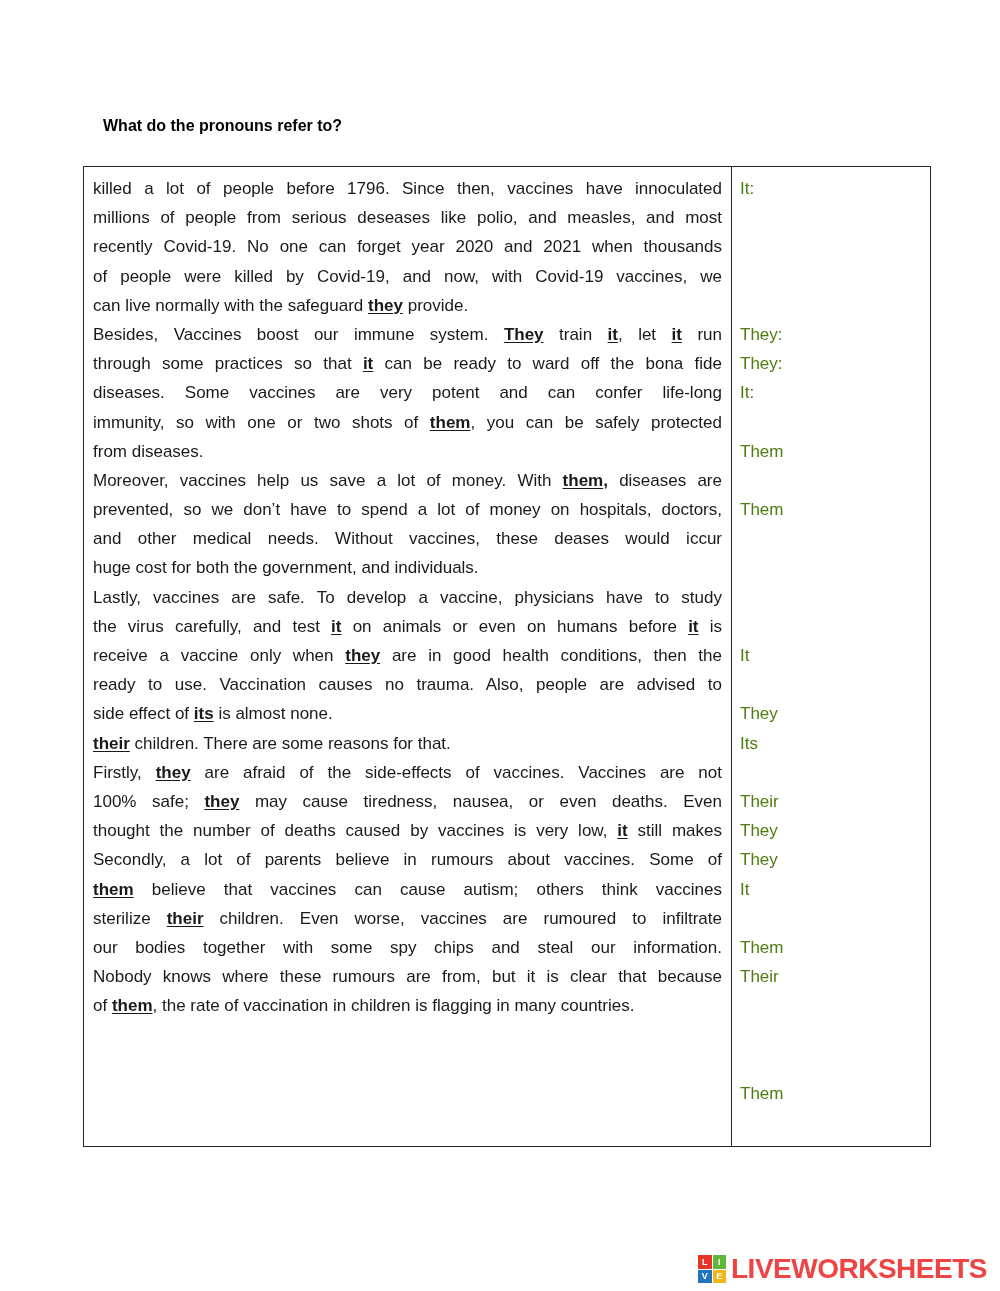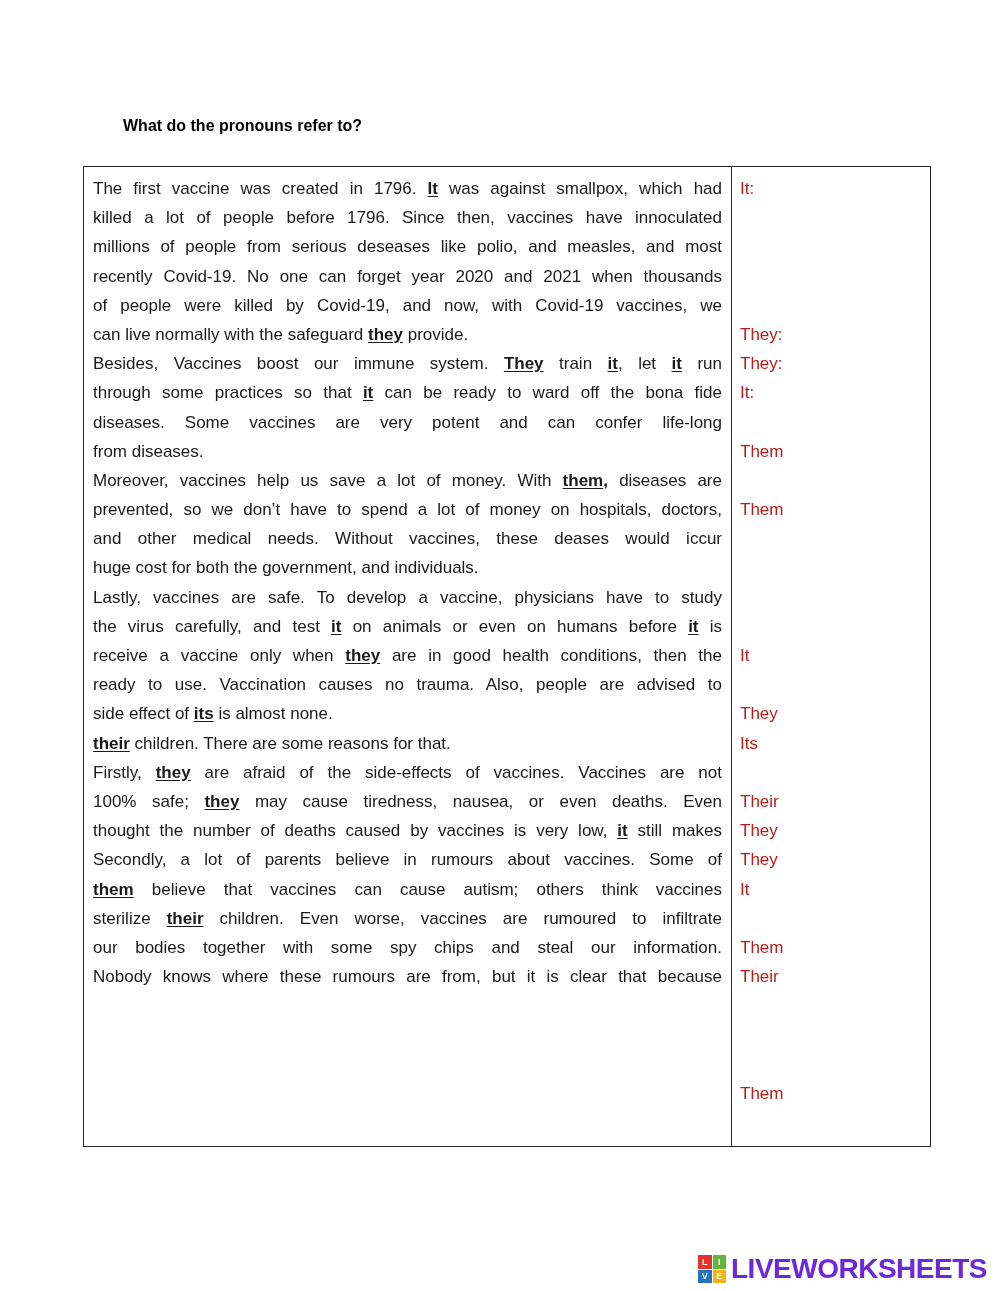--- a/index.html
+++ b/index.html
@@ -1,72 +1,73 @@
 <!DOCTYPE html>
 <html><head>
 <meta charset="utf-8">
 <style>
   * { margin:0; padding:0; box-sizing:border-box; }
   html,body { width:1000px; height:1291px; background:#ffffff; font-family:"Liberation Sans", sans-serif; color:#1a1a1a; overflow:hidden; }
   .page { position:relative; width:1000px; height:1291px; background:#ffffff; }
 
-  .heading { position:absolute; left:123px; top:117px; font-size:16px; font-weight:700; color:#000; }
+  .heading { position:absolute; left:103px; top:117px; font-size:16px; font-weight:700; color:#000; }
 
   .ws-table { position:absolute; left:83px; top:166px; width:848px; min-height:981px; border:1.5px solid #262626; display:flex; background:#fff; }
   .col-text { width:648px; border-right:1.5px solid #262626; padding:7px 9px 6px 9px; }
   .col-ans  { flex:1; padding:7px 4px 6px 8px; }
 
   .ws-line { height:29.2px; line-height:29.2px; font-size:17px; overflow:hidden; white-space:normal; }
   .ws-line.just { text-align:justify; text-align-last:justify; }
   .pronoun { font-weight:700; text-decoration:underline; text-underline-offset:2px; }
 
-  .ws-answer { height:29.2px; line-height:29.2px; font-size:17px; color:#b91c1c; }
+  .ws-answer { height:29.2px; line-height:29.2px; font-size:17px; color:#4d7c0f; }
 
   .footer { position:absolute; left:698px; top:1253px; display:flex; align-items:center; gap:5px; }
   .logo { width:28px; height:28px; display:grid; grid-template-columns:1fr 1fr; grid-template-rows:1fr 1fr; gap:1px; }
   .logo-cell { color:#fff; font-size:9px; font-weight:700; display:flex; align-items:center; justify-content:center; font-family:"Liberation Sans", sans-serif; }
   .brand { font-size:28px; font-weight:700; color:#4d4d4f; letter-spacing:-0.5px; }
 </style>
 </head>
 <body>
 
 <div class="page">
 
   <div class="heading">What do the pronouns refer to?</div>
 
   <div class="ws-table">
     <div class="col-text">
-        <div class="ws-line just"><span>The first vaccine was created in 1796. </span><span class="pronoun">It</span><span> was against smallpox, which had</span></div>
         <div class="ws-line just"><span>killed a lot of people before 1796. Since then, vaccines have innoculated</span></div>
         <div class="ws-line just"><span>millions of people from serious deseases like polio, and measles, and most</span></div>
         <div class="ws-line just"><span>recently Covid-19. No one can forget year 2020 and 2021 when thousands</span></div>
         <div class="ws-line just"><span>of people were killed by Covid-19, and now, with Covid-19 vaccines, we</span></div>
         <div class="ws-line"><span>can live normally with the safeguard </span><span class="pronoun">they</span><span> provide.</span></div>
         <div class="ws-line just"><span>Besides, Vaccines boost our immune system. </span><span class="pronoun">They</span><span> train </span><span class="pronoun">it</span><span>, let </span><span class="pronoun">it</span><span> run</span></div>
         <div class="ws-line just"><span>through some practices so that </span><span class="pronoun">it</span><span> can be ready to ward off the bona fide</span></div>
         <div class="ws-line just"><span>diseases. Some vaccines are very potent and can confer life-long</span></div>
+        <div class="ws-line just"><span>immunity, so with one or two shots of </span><span class="pronoun">them</span><span>, you can be safely protected</span></div>
         <div class="ws-line"><span>from diseases.</span></div>
         <div class="ws-line just"><span>Moreover, vaccines help us save a lot of money. With </span><span class="pronoun">them,</span><span> diseases are</span></div>
         <div class="ws-line just"><span>prevented, so we don’t have to spend a lot of money on hospitals, doctors,</span></div>
         <div class="ws-line just"><span>and other medical needs. Without vaccines, these deases would iccur</span></div>
         <div class="ws-line"><span>huge cost for both the government, and individuals.</span></div>
         <div class="ws-line just"><span>Lastly, vaccines are safe. To develop a vaccine, physicians have to study</span></div>
         <div class="ws-line just"><span>the virus carefully, and test </span><span class="pronoun">it</span><span> on animals or even on humans before </span><span class="pronoun">it</span><span> is</span></div>
         <div class="ws-line just"><span>receive a vaccine only when </span><span class="pronoun">they</span><span> are in good health conditions, then the</span></div>
         <div class="ws-line just"><span>ready to use. Vaccination causes no trauma. Also, people are advised to</span></div>
         <div class="ws-line"><span>side effect of </span><span class="pronoun">its</span><span> is almost none.</span></div>
         <div class="ws-line"><span class="pronoun">their</span><span> children. There are some reasons for that.</span></div>
         <div class="ws-line just"><span>Firstly, </span><span class="pronoun">they</span><span> are afraid of the side-effects of vaccines. Vaccines are not</span></div>
         <div class="ws-line just"><span>100% safe; </span><span class="pronoun">they</span><span> may cause tiredness, nausea, or even deaths. Even</span></div>
         <div class="ws-line just"><span>thought the number of deaths caused by vaccines is very low, </span><span class="pronoun">it</span><span> still makes</span></div>
         <div class="ws-line just"><span>Secondly, a lot of parents believe in rumours about vaccines. Some of</span></div>
         <div class="ws-line just"><span class="pronoun">them</span><span> believe that vaccines can cause autism; others think vaccines</span></div>
         <div class="ws-line just"><span>sterilize </span><span class="pronoun">their</span><span> children. Even worse, vaccines are rumoured to infiltrate</span></div>
         <div class="ws-line just"><span>our bodies together with some spy chips and steal our information.</span></div>
         <div class="ws-line just"><span>Nobody knows where these rumours are from, but it is clear that because</span></div>
+        <div class="ws-line"><span>of </span><span class="pronoun">them</span><span>, the rate of vaccination in children is flagging in many countries.</span></div>
         <div class="ws-line"><span></span></div>
       </div>
     <div class="col-ans">
         <div class="ws-answer">It:</div>
         <div class="ws-answer"></div>
         <div class="ws-answer"></div>
         <div class="ws-answer"></div>
         <div class="ws-answer"></div>
         <div class="ws-answer">They:</div>
         <div class="ws-answer">They:</div>
@@ -99,16 +100,16 @@
       </div>
   </div>
 
   <div class="footer">
     <span class="logo">
         <span class="logo-cell" style="background: rgb(230, 51, 41);">L</span>
         <span class="logo-cell" style="background: rgb(97, 183, 60);">I</span>
         <span class="logo-cell" style="background: rgb(35, 116, 187);">V</span>
         <span class="logo-cell" style="background: rgb(244, 181, 25);">E</span>
       </span>
-    <span class="brand" style="color: #6d28d9;">LIVEWORKSHEETS</span>
+    <span class="brand" style="color: #ef4444;">LIVEWORKSHEETS</span>
   </div>
 
 </div>
 
 </body></html>

